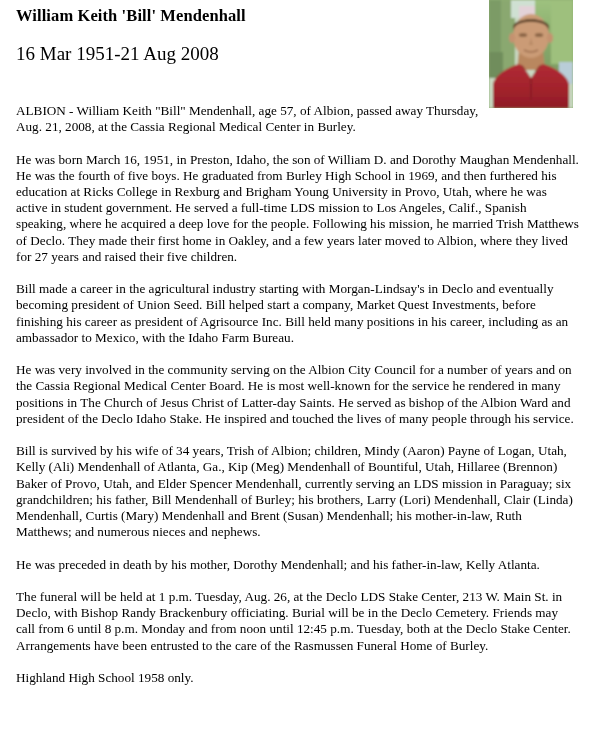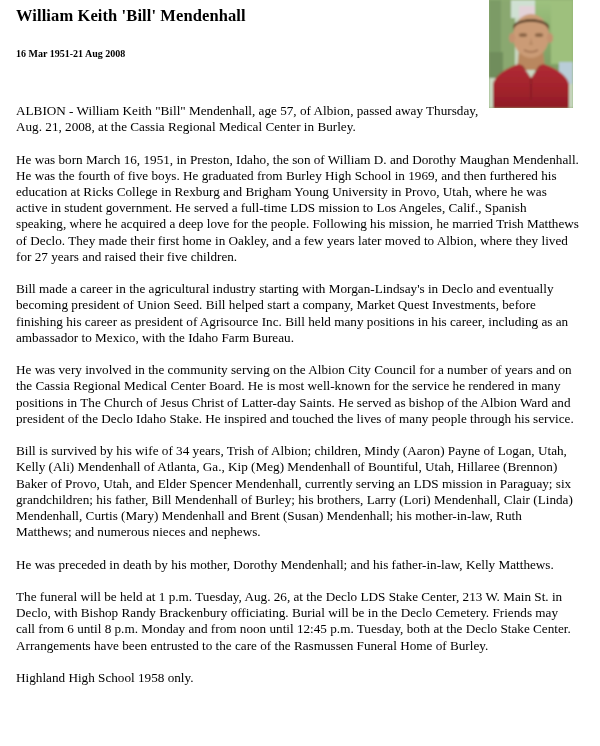--- a/index.html
+++ b/index.html
@@ -31,22 +31,22 @@
   }
   .doc-title {
     font-size: 16.5px;
     font-weight: bold;
     line-height: 20px;
     letter-spacing: 0.1px;
     margin: 0;
     white-space: nowrap;
   }
   .doc-dates {
-    font-size: 10px;
-    font-weight: bold;
+    font-size: 19px;
+    font-weight: normal;
     line-height: 16px;
     margin: 0;
     padding-top: 20px;
     white-space: nowrap;
   }
 
   
   .portrait {
     position: absolute;
     left: 489px;
@@ -149,18 +149,18 @@
       </g>
     </svg>
   </div>
 
   <div class="body-copy">
     <p class="para lead">ALBION - William Keith "Bill" Mendenhall, age 57, of Albion, passed away Thursday, Aug. 21, 2008, at the Cassia Regional Medical Center in Burley.</p>
     <p class="para">He was born March 16, 1951, in Preston, Idaho, the son of William D. and Dorothy Maughan Mendenhall. He was the fourth of five boys. He graduated from Burley High School in 1969, and then furthered his education at Ricks College in Rexburg and Brigham Young University in Provo, Utah, where he was active in student government. He served a full-time LDS mission to Los Angeles, Calif., Spanish speaking, where he acquired a deep love for the people. Following his mission, he married Trish Matthews of Declo. They made their first home in Oakley, and a few years later moved to Albion, where they lived for 27 years and raised their five children.</p>
     <p class="para">Bill made a career in the agricultural industry starting with Morgan-Lindsay's in Declo and eventually becoming president of Union Seed. Bill helped start a company, Market Quest Investments, before finishing his career as president of Agrisource Inc. Bill held many positions in his career, including as an ambassador to Mexico, with the Idaho Farm Bureau.</p>
     <p class="para">He was very involved in the community serving on the Albion City Council for a number of years and on the Cassia Regional Medical Center Board. He is most well-known for the service he rendered in many positions in The Church of Jesus Christ of Latter-day Saints. He served as bishop of the Albion Ward and president of the Declo Idaho Stake. He inspired and touched the lives of many people through his service.</p>
     <p class="para">Bill is survived by his wife of 34 years, Trish of Albion; children, Mindy (Aaron) Payne of Logan, Utah, Kelly (Ali) Mendenhall of Atlanta, Ga., Kip (Meg) Mendenhall of Bountiful, Utah, Hillaree (Brennon) Baker of Provo, Utah, and Elder Spencer Mendenhall, currently serving an LDS mission in Paraguay; six grandchildren; his father, Bill Mendenhall of Burley; his brothers, Larry (Lori) Mendenhall, Clair (Linda) Mendenhall, Curtis (Mary) Mendenhall and Brent (Susan) Mendenhall; his mother-in-law, Ruth Matthews; and numerous nieces and nephews.</p>
-    <p class="para">He was preceded in death by his mother, Dorothy Mendenhall; and his father-in-law, Kelly Matthews.</p>
+    <p class="para">He was preceded in death by his mother, Dorothy Mendenhall; and his father-in-law, Kelly Atlanta.</p>
     <p class="para">The funeral will be held at 1 p.m. Tuesday, Aug. 26, at the Declo LDS Stake Center, 213 W. Main St. in Declo, with Bishop Randy Brackenbury officiating. Burial will be in the Declo Cemetery. Friends may call from 6 until 8 p.m. Monday and from noon until 12:45 p.m. Tuesday, both at the Declo Stake Center. Arrangements have been entrusted to the care of the Rasmussen Funeral Home of Burley.</p>
     <p class="para footnote">Highland High School 1958 only.</p>
   </div>
 
 </div>
 
 </body></html>

